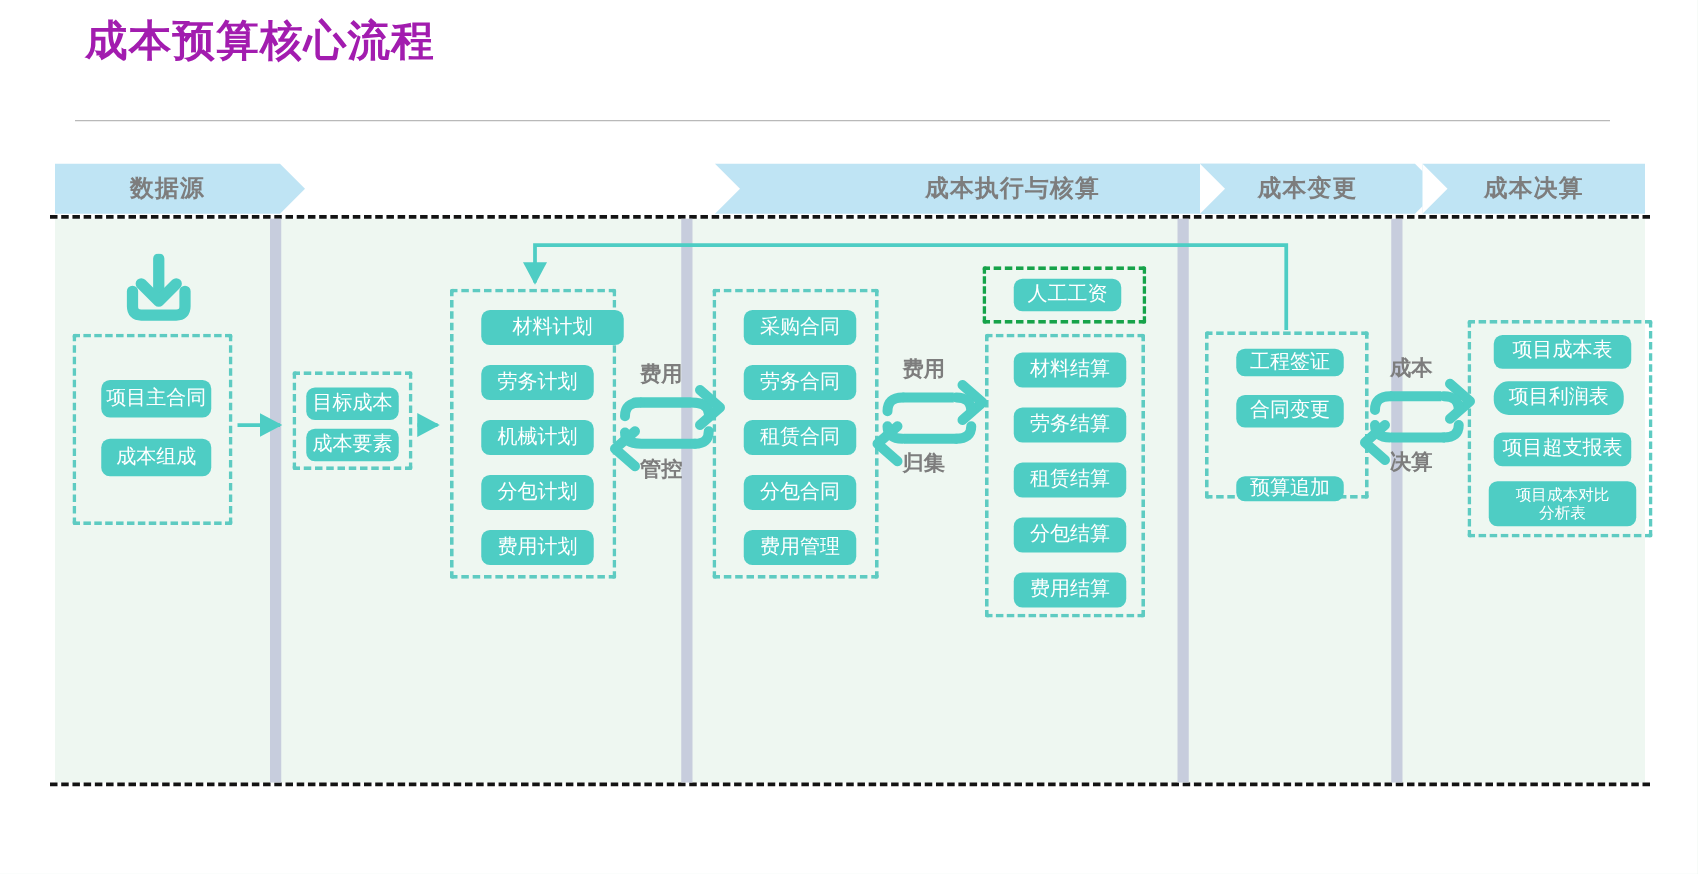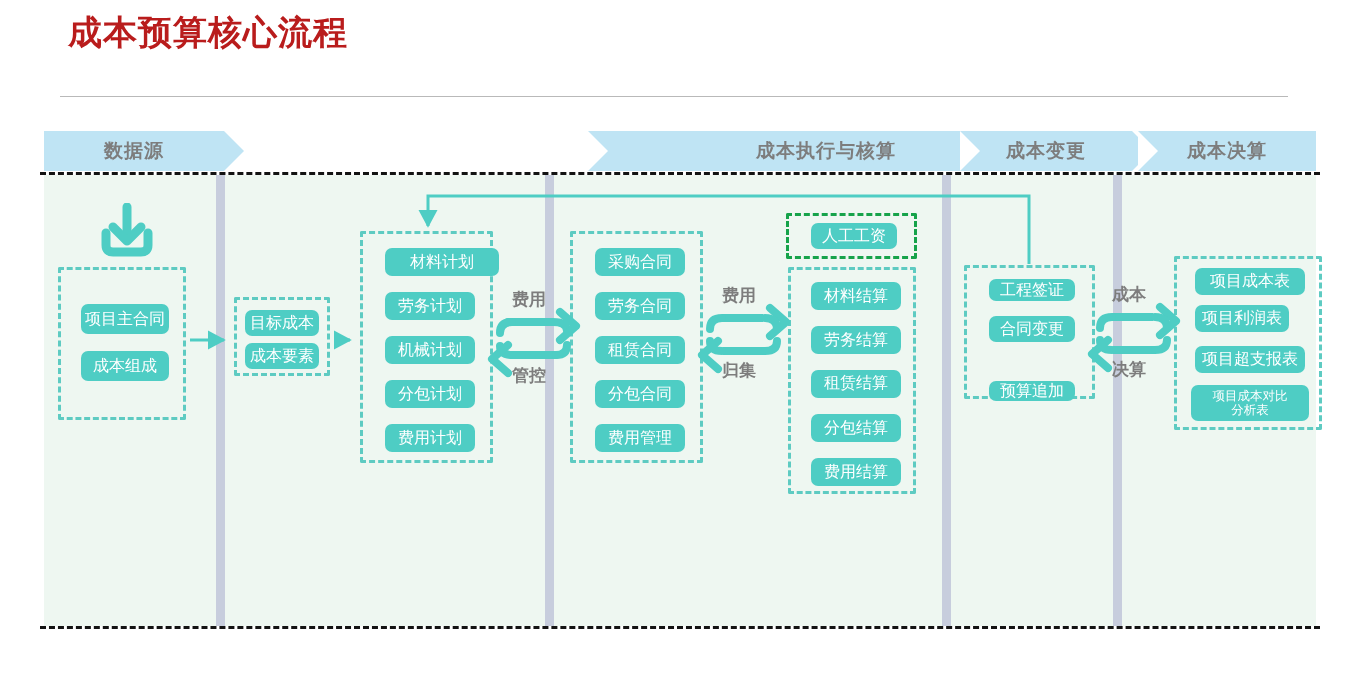--- a/index.html
+++ b/index.html
@@ -5,21 +5,21 @@
   html,body{margin:0;padding:0;}
   body{
     width:1358px;height:699px;
     background:#ffffff;
     font-family:"Liberation Sans","DejaVu Sans",sans-serif;
     overflow:hidden;
     position:relative;
   }
   .page-title{
     position:absolute;left:68px;top:10px;
-    font-size:34px;font-weight:bold;color:#b91c1c;
+    font-size:34px;font-weight:bold;color:#a21caf;
     letter-spacing:1px;
   }
   .title-rule{
     position:absolute;left:60px;top:96px;width:1228px;height:1px;
     background:#b9b9b9;
   }
 
   
   .banner{position:absolute;left:44px;top:131px;width:1272px;height:40px;}
   .chev{
@@ -98,21 +98,21 @@
 </head>
 <body>
 
 <div class="page-title">成本预算核心流程</div>
 <div class="title-rule"></div>
 
 <div class="banner">
   <div class="chev arrow" style="left:0px;width:180px;">
     <span class="lbl">数据源</span>
   </div>
-  <div class="chev arrow notch" style="left:544px;width:380px;padding-left:48px;">
+  <div class="chev arrow notch" style="left:528px;width:380px;padding-left:48px;">
     <span class="lbl">成本执行与核算</span>
   </div>
   <div class="chev arrow notch" style="left:916px;width:172px;">
     <span class="lbl">成本变更</span>
   </div>
   <div class="chev notch" style="left:1094px;width:178px;">
     <span class="lbl">成本决算</span>
   </div>
 </div>
 
@@ -220,21 +220,21 @@
   </div>
   <div class="pill" style="left:22px;top:85px;width:86px;height:20px;margin-top:28px;">
     <span>预算追加</span>
   </div>
 </div>
 
 <div class="group" style="left:1174px;top:256px;width:148px;height:174px;">
   <div class="pill" style="left:18px;top:9px;width:110px;height:27px;">
     <span>项目成本表</span>
   </div>
-  <div class="pill" style="left:18px;top:46px;width:94px;height:27px;">
+  <div class="pill" style="left:18px;top:46px;width:104px;height:27px;border-radius:12px;">
     <span>项目利润表</span>
   </div>
   <div class="pill" style="left:18px;top:87px;width:110px;height:27px;">
     <span>项目超支报表</span>
   </div>
   <div class="pill two-line" style="left:14px;top:126px;width:118px;height:36px;white-space:pre-line;">
     <span>项目成本对比
 分析表</span>
   </div>
 </div>

